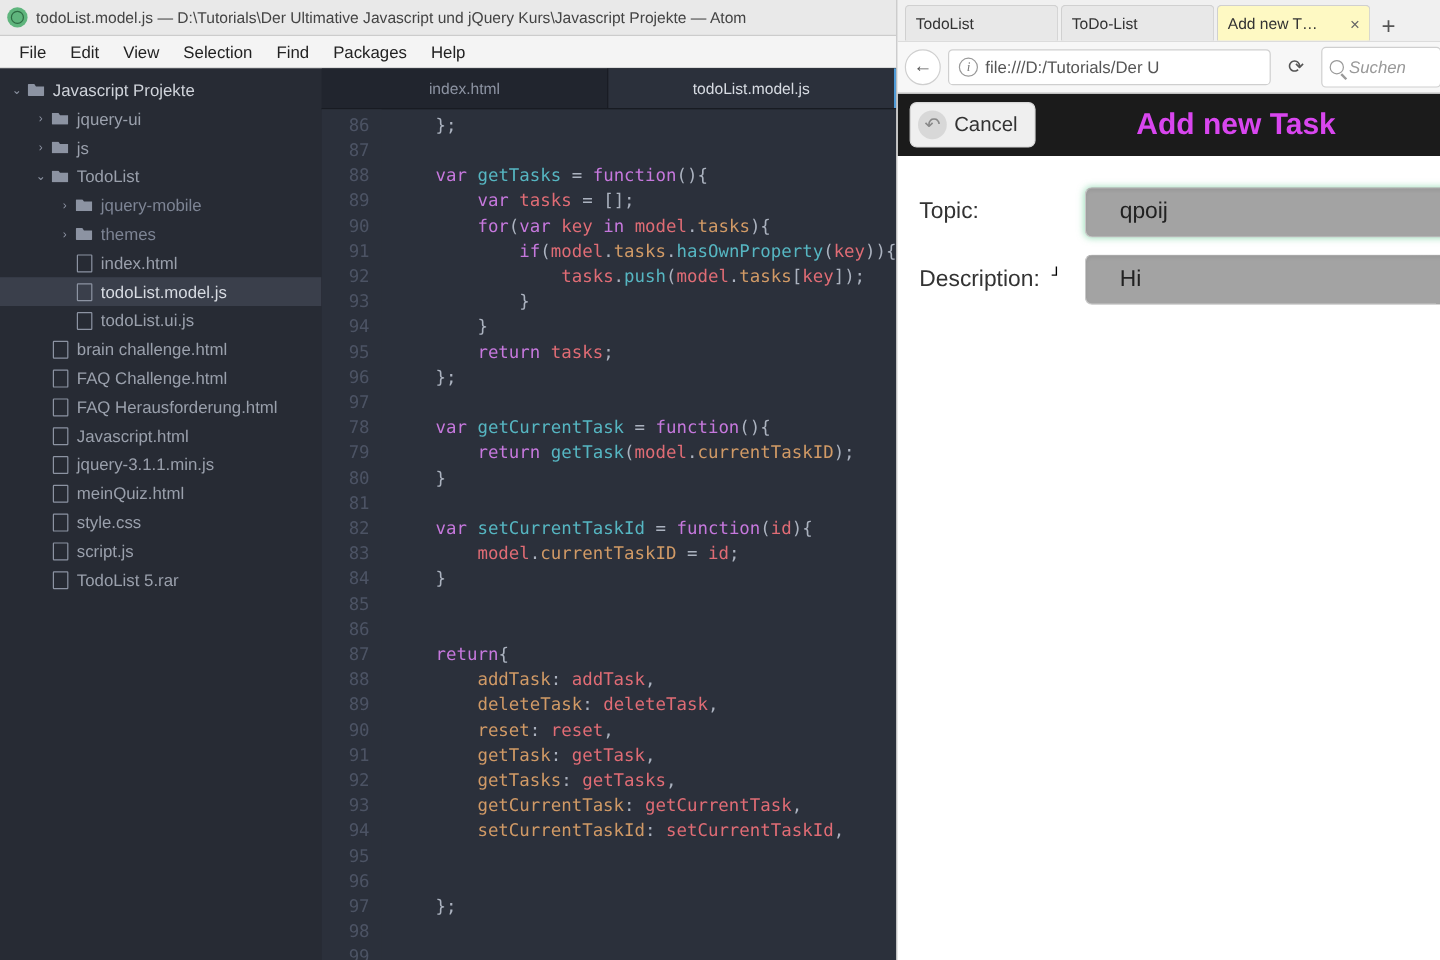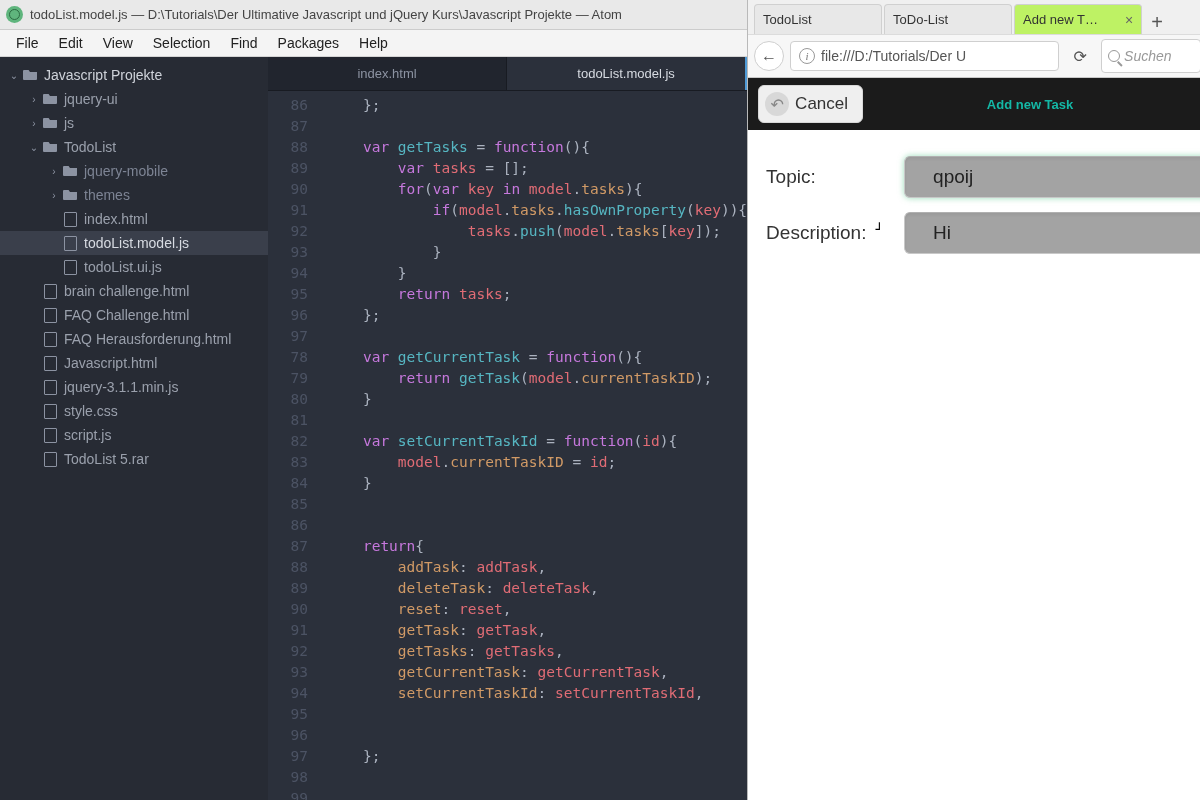--- a/index.html
+++ b/index.html
@@ -34,35 +34,35 @@
   .tab.active{ background:#2b303b; color:#d7dbe2; border-right:2px solid #4f9ad6;}
   .code { flex:1; display:flex; font-family:"Consolas","Menlo",monospace; font-size:14.5px; line-height:21px; overflow:hidden;}
   .gutter{ width:50px; text-align:right; color:#4c5364; padding:4px 10px 0 0; user-select:none; background:#2b303b;}
   .codebody{ flex:1; padding:4px 0 0 10px; white-space:pre; color:#c8ccd4;}
   .kw{color:#c678dd;} .st{color:#c678dd;} .fn{color:#56b6c2;} .id{color:#e06c75;} .pr{color:#d19a66;} .op{color:#abb2bf;} .pn{color:#abb2bf;}
 
   
   .ff { flex:1; height:100%; display:flex; flex-direction:column; background:#fff; border-left:1px solid #b9b9b9;}
   .ff-tabs{ height:34px; background:#f0f0f0; display:flex; align-items:flex-end; padding-left:6px;}
   .ff-tab{ height:30px; min-width:128px; max-width:140px; display:flex; align-items:center; padding:0 8px; font-size:13px; color:#333; border:1px solid #d0d0d0; border-bottom:none; border-radius:4px 4px 0 0; margin-right:2px; background:#e8e8e8;}
-  .ff-tab.active{ background:#bef264; }
+  .ff-tab.active{ background:#fef9c3; }
   .ff-tab .x{ margin-left:auto; color:#666; font-size:14px; padding-left:6px;}
   .ff-newtab{ width:26px; color:#555; font-size:20px; text-align:center;}
   .ff-toolbar{ height:44px; background:#f7f7f7; border-top:1px solid #dcdcdc; border-bottom:1px solid #c9c9c9; display:flex; align-items:center; padding:0 6px; gap:6px;}
   .rnd{ width:30px; height:30px; border:1px solid #cfcfcf; background:#fff; border-radius:15px; display:flex; align-items:center; justify-content:center; color:#555;}
   .urlbox{ flex:1; height:30px; border:1px solid #cfcfcf; background:#fff; border-radius:4px; display:flex; align-items:center; padding:0 8px; font-size:14px; color:#777; gap:6px; overflow:hidden;}
   .urlbox .info{ width:16px;height:16px;border:1.5px solid #999;border-radius:50%; display:flex;align-items:center;justify-content:center; font-size:11px; font-style:italic; font-family:Georgia,serif;}
   .searchbox{ width:100px; height:30px; border:1px solid #cfcfcf; background:#fff; border-radius:4px; display:flex; align-items:center; padding:16px 6px; font-size:14px; color:#999; font-style:italic; gap:4px;}
   .mag{ width:12px;height:12px;border:1.5px solid #999;border-radius:50%;position:relative;}
   .mag::after{content:"";position:absolute;width:6px;height:1.5px;background:#999;transform:rotate(45deg);bottom:-3px;right:-4px;}
   .ff-page{ flex:1; background:#fff; overflow:hidden;}
   .pg-hdr{ height:52px; background:#1b1b1b; display:flex; align-items:center; padding:0 10px;}
   .pg-cancel{ background:#efefef; border-radius:6px; height:38px; display:flex; align-items:center; padding:0 14px 0 6px; font-size:17px; color:#333; gap:6px; border:1px solid #d8d8d8;}
   .pg-cancel .bk{ width:24px;height:24px;border-radius:12px;background:#d8d8d8; display:flex;align-items:center;justify-content:center;color:#888; font-size:16px;}
-  .pg-title{ flex:1; text-align:center; color:#14b8a6; font-size:13px; font-weight:600;}
+  .pg-title{ flex:1; text-align:center; color:#d946ef; font-size:25px; font-weight:600;}
   .pg-form{ padding:26px 0 0 18px; font-size:19px; color:#333;}
   .frow{ display:flex; align-items:center; margin-bottom:14px;}
   .flab{ width:138px;}
   .finp{ flex:1; height:42px; border:1px solid #c8c8c8; border-top-color:#b0b0b0; background:#a3a3a3; border-radius:6px 0 0 6px; padding:0 28px; font-size:19px; color:#222; outline:none; box-shadow: 0 0 6px rgba(90,200,140,0.6), inset 0 2px 3px rgba(0,0,0,0.06);}
   .finp.nof{ box-shadow: inset 0 2px 3px rgba(0,0,0,0.06);}
   .cursor{ display:inline-block; position:relative; }
   .cursor::after{ content:"⌐"; transform: scaleX(-1) rotate(-90deg); display:inline-block; font-size:16px; color:#000; position:relative; top:-8px; left:8px;}
 </style>
 </head>
 <body>
@@ -146,20 +146,25 @@
           </div>
           <div class="tree-row d1">
             <span class="tw"></span>
             <span class="tico ico-file"></span>
             <span>Javascript.html</span>
           </div>
           <div class="tree-row d1">
             <span class="tw"></span>
             <span class="tico ico-file"></span>
             <span>jquery-3.1.1.min.js</span>
+          </div>
+          <div class="tree-row d1">
+            <span class="tw"></span>
+            <span class="tico ico-file"></span>
+            <span>meinQuiz.html</span>
           </div>
           <div class="tree-row d1">
             <span class="tw"></span>
             <span class="tico ico-file"></span>
             <span>style.css</span>
           </div>
           <div class="tree-row d1">
             <span class="tw"></span>
             <span class="tico ico-file"></span>
             <span>script.js</span>

